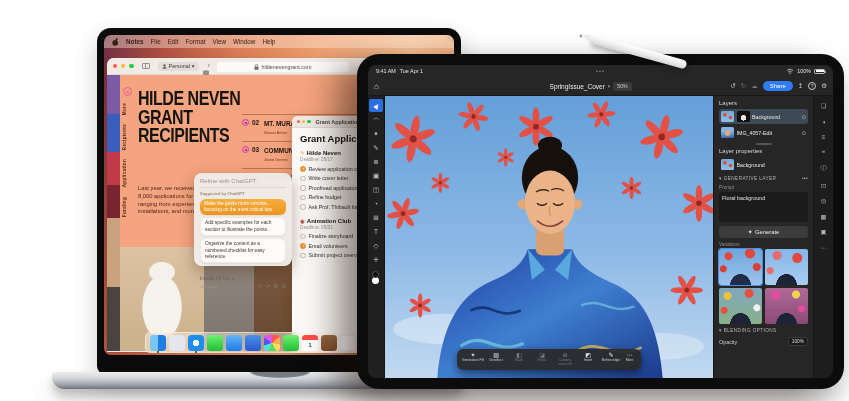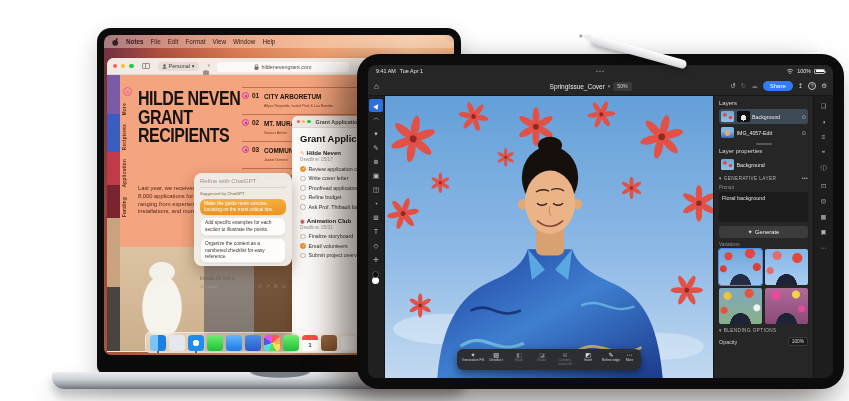--- a/index.html
+++ b/index.html
@@ -319,28 +319,20 @@
               <span>Funding</span>
             </div>
             <div class="headline">
               <div>HILDE NEVEN</div>
               <div>GRANT</div>
               <div>RECIPIENTS</div>
             </div>
             <div class="intro">Last year, we received more than 8,000 applications for projects ranging from experiences to films, installations, and more.</div>
 
             <div class="grants">
-              <div class="grow" style="top:0">
-                <span class="play"></span>
-                <span class="gnum">01</span>
-                <span>
-                    <span class="gtitle" style="display:block">CITY ARBORETUM</span>
-                <span class="gsub" style="display:block">Allyce Reynolds, Isabel Paol &amp; Lou Benebe</span>
-                  </span>
-              </div>
               <div class="grow" style="top:27px">
                 <span class="play"></span>
                 <span class="gnum">02</span>
                 <span>
                     <span class="gtitle" style="display:block">MT. MURAL FE</span>
                 <span class="gsub" style="display:block">Various Artists</span>
                   </span>
               </div>
               <div class="grow" style="top:54px">
                 <span class="play"></span>

